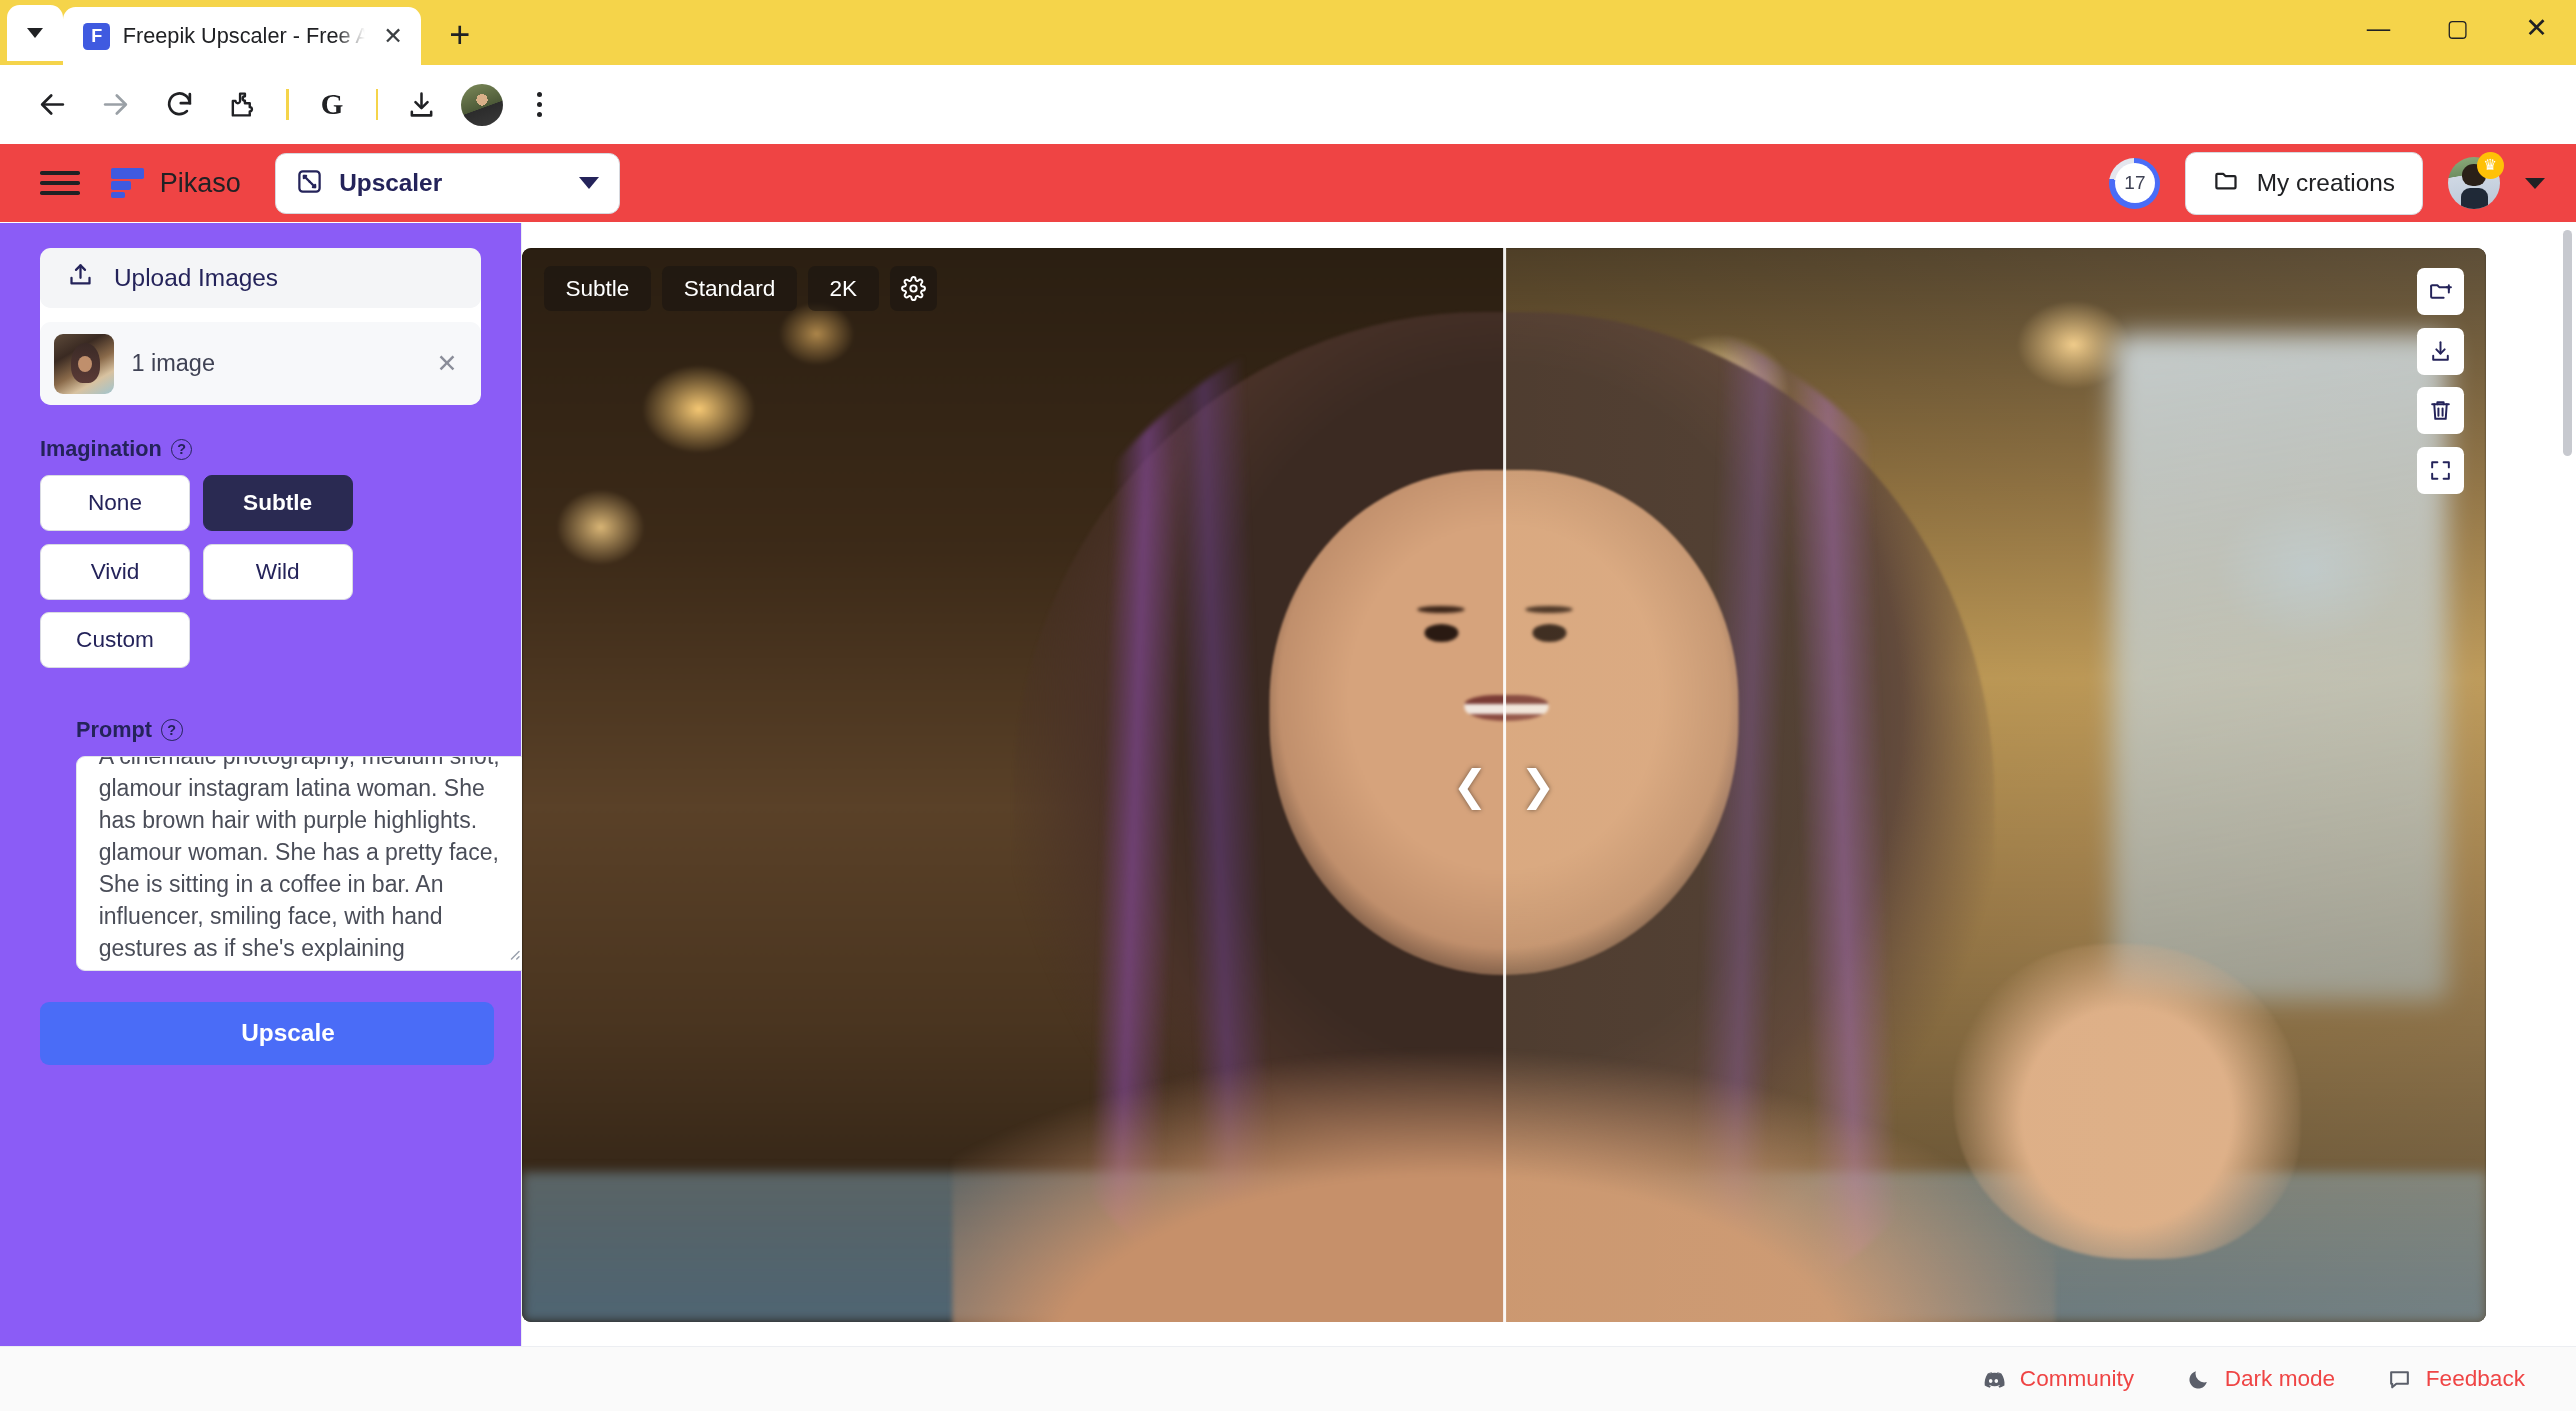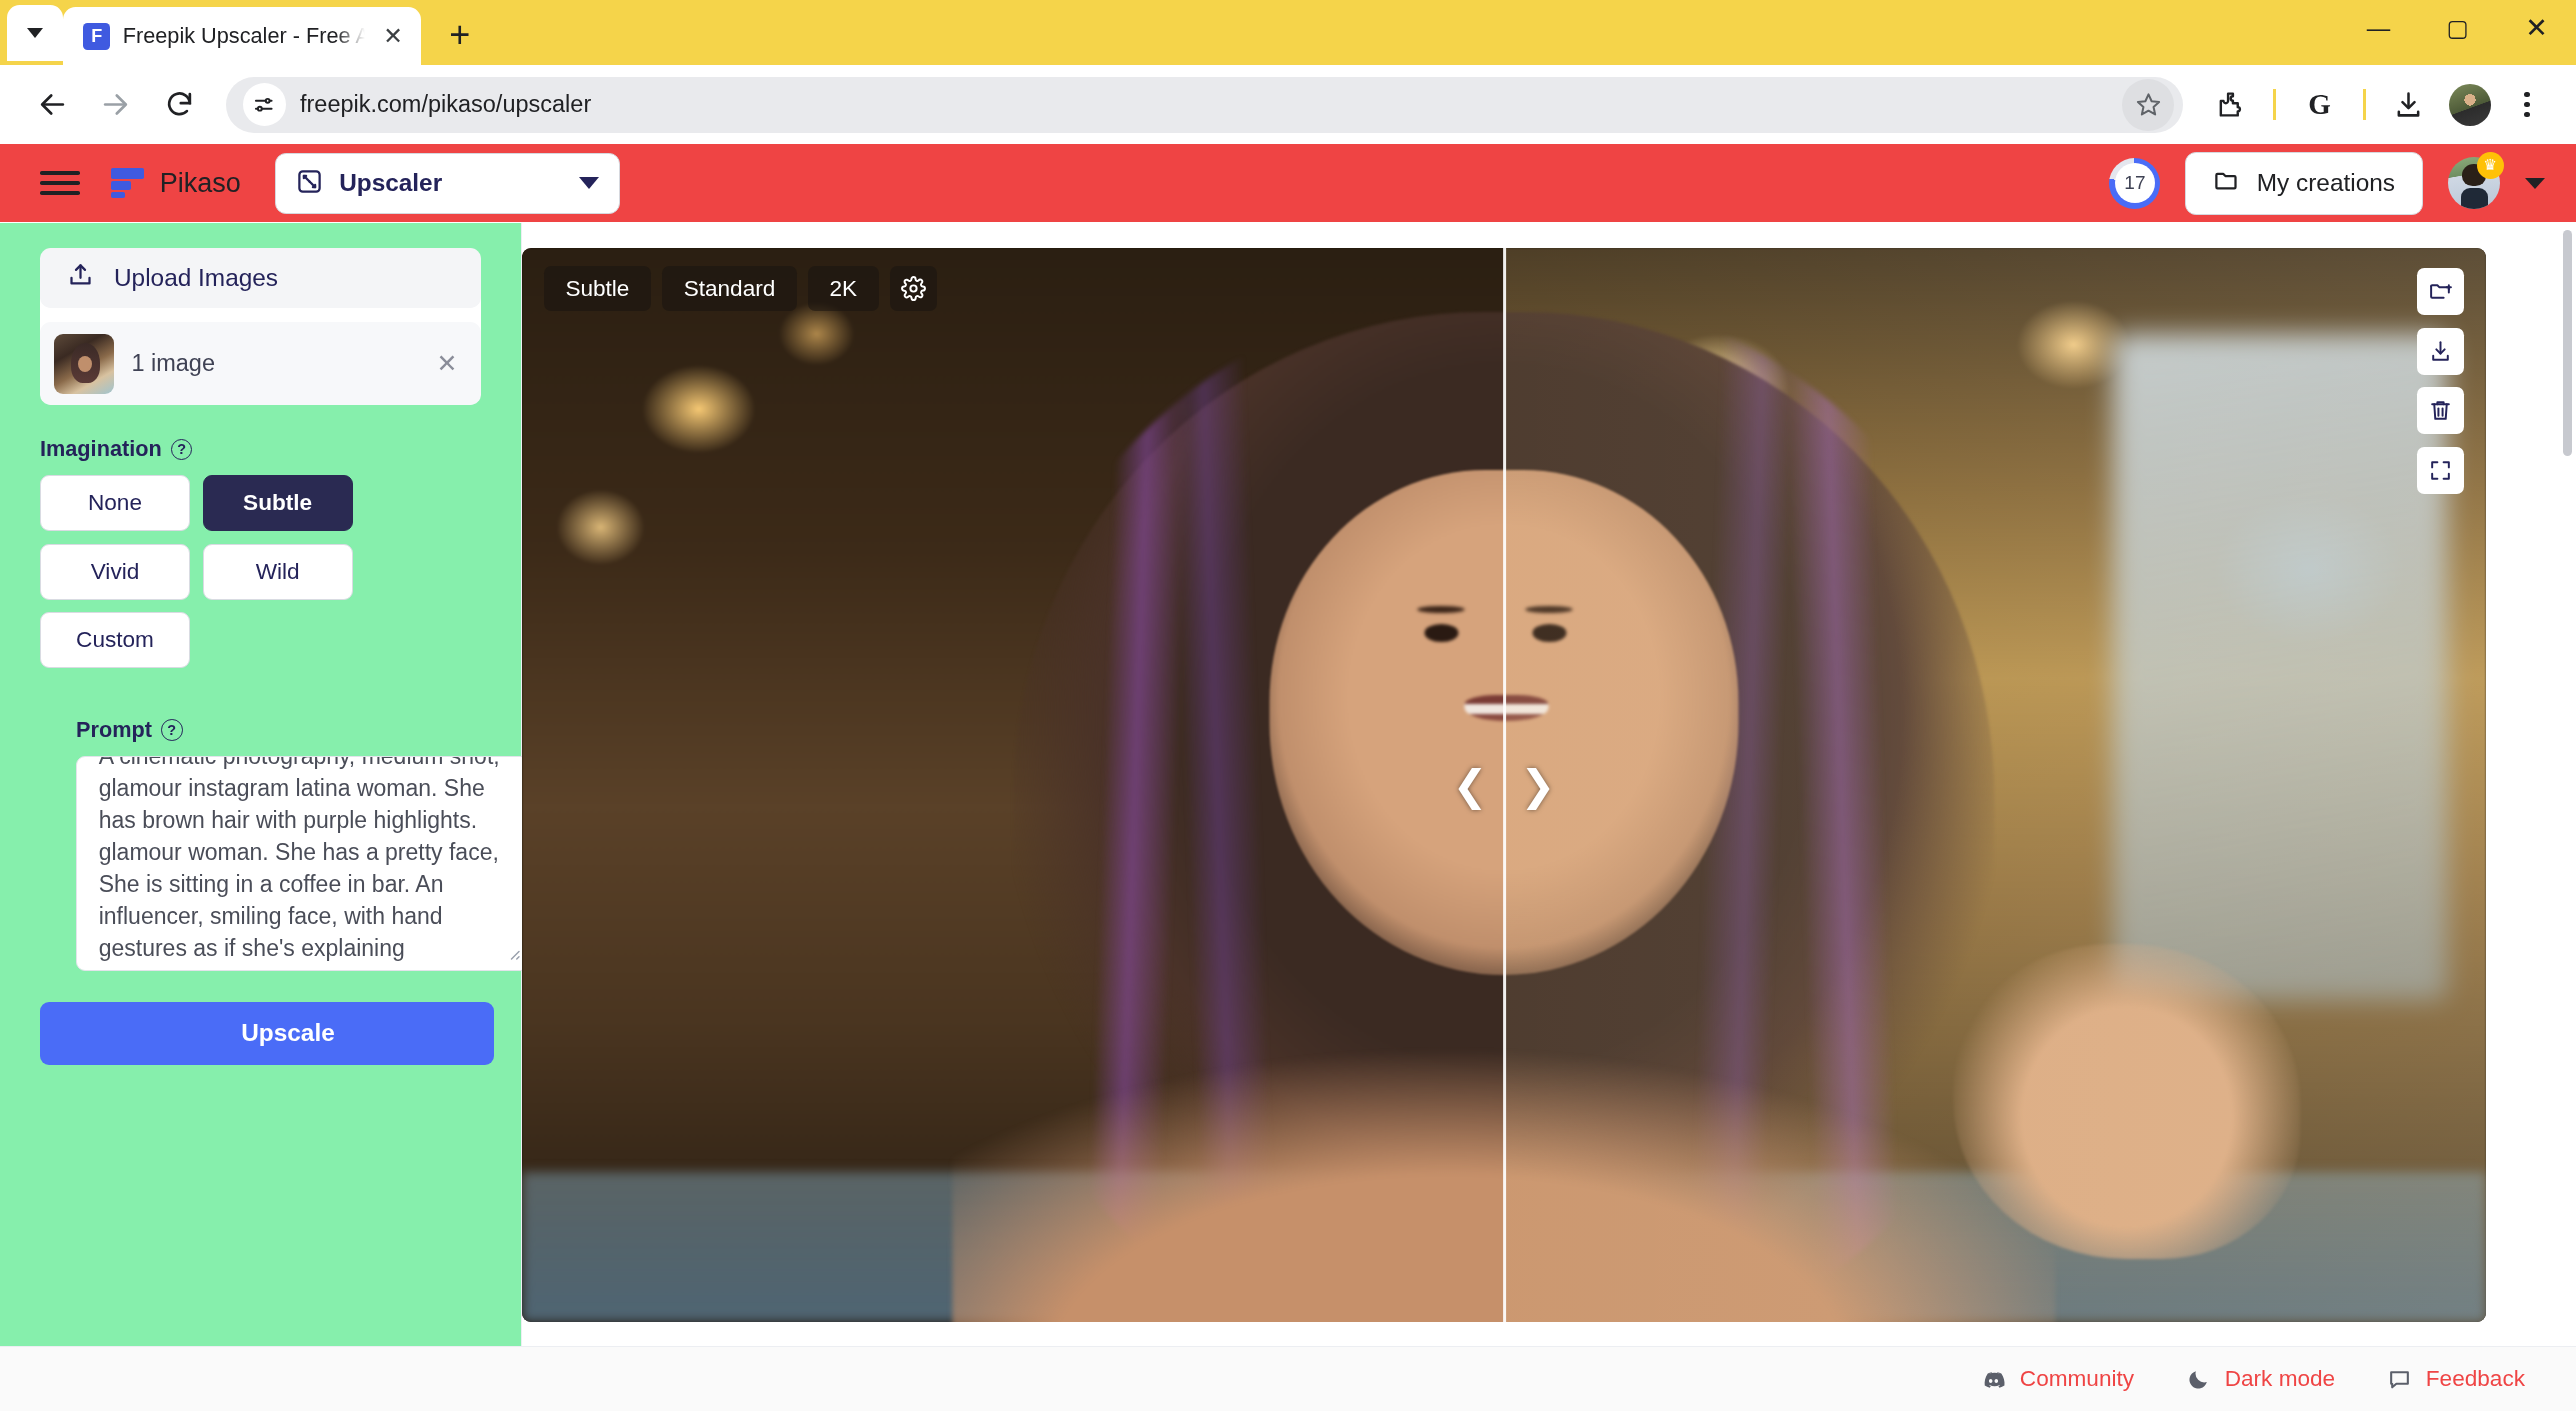--- a/index.html
+++ b/index.html
@@ -106,21 +106,21 @@
   }
   .user-avatar::before { content:""; position:absolute; left:14.4px; top:7.2px; width:23.5px;height:21.7px;border-radius:50% 50% 45% 45%; background:#2a2018; }
   .user-avatar::after { content:""; position:absolute; left:12.6px; top:31px; width:27px;height:23.5px;border-radius:9px 9px 0 0; background:#1f2937; }
   .crown { position:absolute; right:-3.6px; top:-5.4px; width:27px;height:27px;border-radius:50%;background:#ffc107;
     display:flex;align-items:center;justify-content:center;font-size:15.3px;color:#fff; }
   .hdr-chev { width:0;height:0;border-left:10px solid transparent;border-right:10px solid transparent;border-top:11.7px solid #202124; }
 
   .body { flex:1; display:flex; overflow:hidden; position:relative; }
 
   
-  .sidebar { width: 522px; background:#86efac; border-right:0.9px solid #eceef2; padding: 25px 40px 0 40px; flex:none; position:relative; }
+  .sidebar { width: 522px; background:#8b5cf6; border-right:0.9px solid #eceef2; padding: 25px 40px 0 40px; flex:none; position:relative; }
   .upload-card { background:#fff; border-radius: 14.4px; }
   .upload-btn {
     height: 60px; background:#f4f5f7; border-radius: 10.8px; display:flex;align-items:center;
     gap: 20px; padding: 0 27px; font-size: 24.4px; color:#24235a;
   }
   .img-row { margin-top:14.4px; height: 83px; background:#f7f8fa; border-radius:10.8px; display:flex;align-items:center;
      padding: 0 23.5px 0 14.4px; gap: 17px; }
   .thumb { width:60px;height:60px;border-radius:9px;flex:none; overflow:hidden; position:relative;
     background: linear-gradient(150deg,#5d4a3a 0%, #3a2a22 30%, #8a6a4a 55%, #d8c2a0 75%, #9fc4cf 100%); }
   .thumb::before { content:""; position:absolute;left:16.3px;top:9px;width:29px;height:40px;border-radius:50% 50% 40% 40%;
@@ -319,38 +319,20 @@
           <polyline points="13,5 20,12 13,19"></polyline>
         </svg>
     </div>
     <div class="tb-icon">
       <svg width="31" height="31" viewBox="0 0 24 24" fill="none" stroke="#202124" stroke-width="2.1" stroke-linecap="round">
           <path d="M20 11a8 8 0 1 0-2.3 6.1"></path>
           <polyline points="20,4 20,11 13,11"></polyline>
         </svg>
     </div>
 
-    <div class="omnibox">
-      <span class="tb-icon" style="width:43px;height:43px;background:#fff;border-radius:50%;">
-        <svg width="23.5" height="23.5" viewBox="0 0 24 24" fill="none" stroke="#202124" stroke-width="2" stroke-linecap="round">
-            <line x1="4" y1="8" x2="14" y2="8"></line>
-            <line x1="18" y1="8" x2="20" y2="8"></line>
-            <circle cx="16" cy="8" r="2"></circle>
-            <line x1="4" y1="16" x2="6" y2="16"></line>
-            <line x1="10" y1="16" x2="20" y2="16"></line>
-            <circle cx="8" cy="16" r="2"></circle>
-          </svg>
-      </span>
-      <span class="url">freepik.com/pikaso/upscaler</span>
-      <span class="star-wrap">
-        <svg width="27" height="27" viewBox="0 0 24 24" fill="none" stroke="#5f6368" stroke-width="1.8" stroke-linejoin="round">
-            <polygon points="12,3 14.8,9.1 21.4,9.8 16.5,14.3 17.9,20.8 12,17.5 6.1,20.8 7.5,14.3 2.6,9.8 9.2,9.1"></polygon>
-          </svg>
-      </span>
-    </div>
 
     <div class="tb-right">
       <div class="tb-icon">
         <svg width="29" height="29" viewBox="0 0 24 24" fill="none" stroke="#202124" stroke-width="2" stroke-linejoin="round">
             <path d="M10 3h4v2.2a1.8 1.8 0 1 0 0 3.6V11h4v3.2a1.8 1.8 0 1 1 0 3.6V21H4V9h2.2a1.8 1.8 0 1 0 3.8 0z"></path>
           </svg>
       </div>
       <span class="tb-sep"></span>
       <div class="tb-icon" style="font-size:29px;font-weight:bold;color:#202124;font-family:'Liberation Serif',serif;">G</div>
       <span class="tb-sep"></span>

